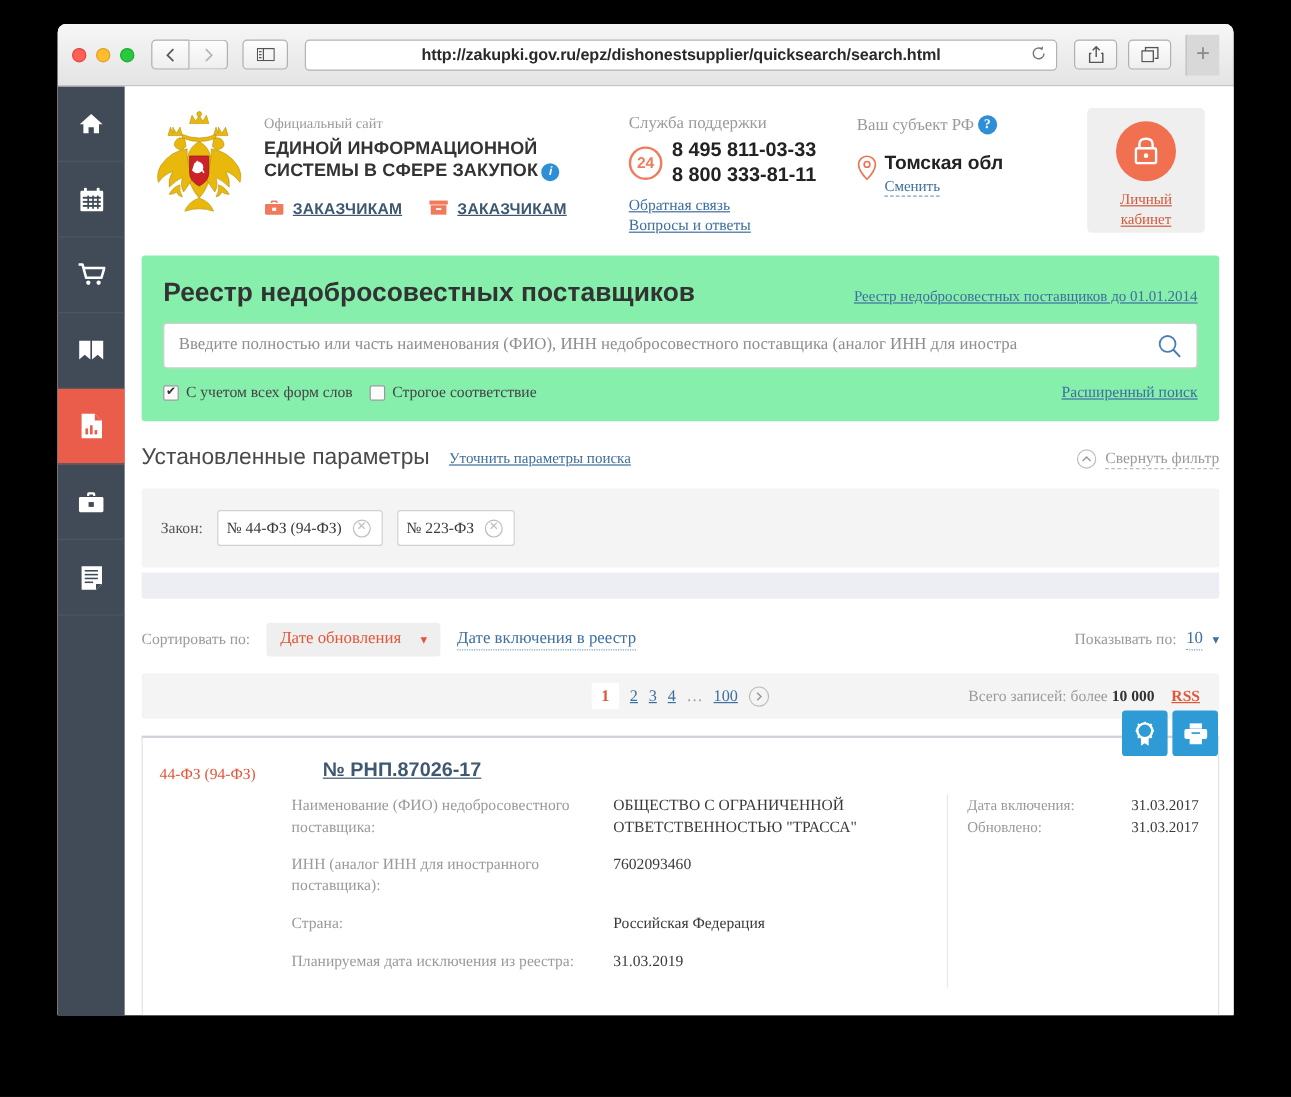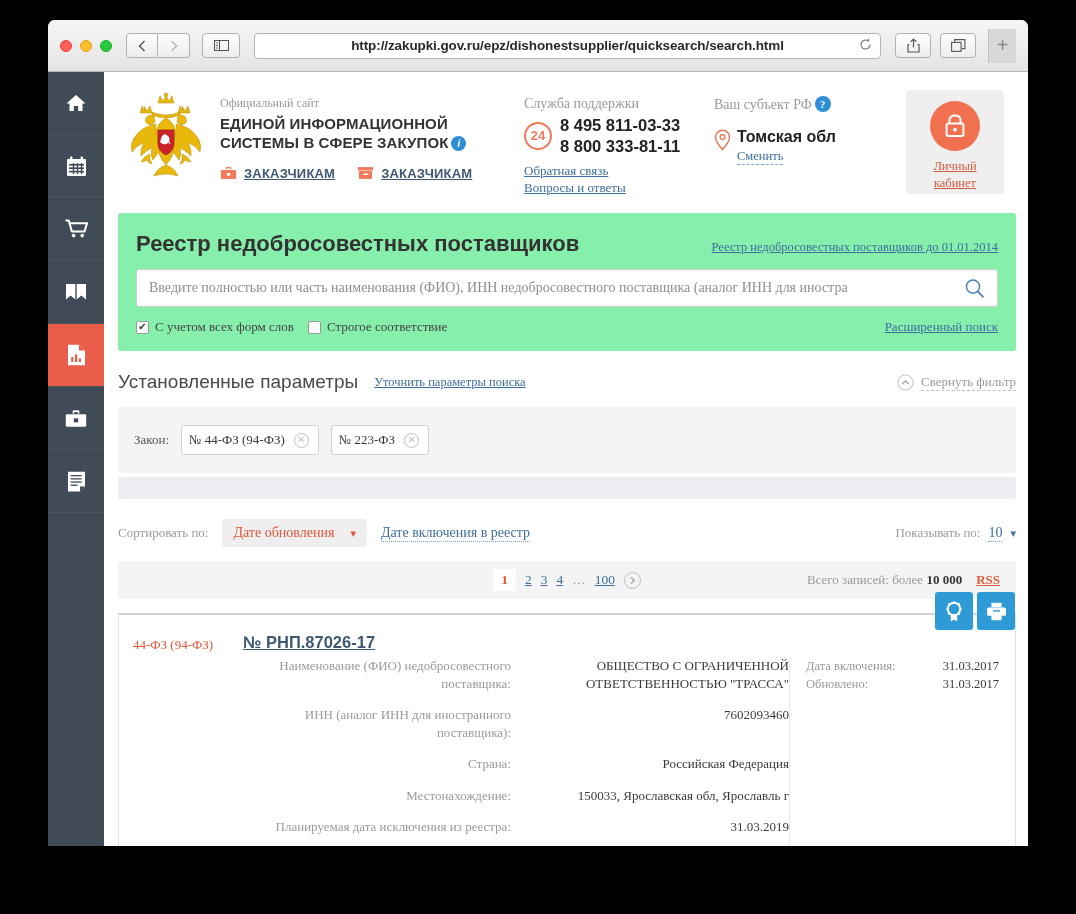--- a/index.html
+++ b/index.html
@@ -307,30 +307,30 @@
     margin: 14px 12px 0 14px; background: #fff;
     border: 1px solid #e2e2e2; border-top: 2px solid #cfd4da;
     padding: 18px 16px 24px 14px;
     position: relative; min-height: 230px;
   }
   #card-actions { position: absolute; right: 0px; top: -23px; display: flex; gap: 4px; }
   .act-btn {
     width: 38px; height: 38px; background: #2e9bd6; border-radius: 3px;
     display: flex; align-items: center; justify-content: center;
   }
-  .card-top { display: flex; align-items: flex-start; }
+  .card-top { display: flex; align-items: flex-start; gap: 26px; }
   #card-law {
     width: 110px; flex: none; color: #e2573a; font-size: 13px;
     padding-top: 4px; font-family:"Liberation Serif", serif;
   }
   #card-number {
     font-size: 16.5px; font-weight: bold; color: #3e5871;
     text-decoration: underline;
   }
-  .card-body { display: flex; margin-top: 4px; text-align: right; }
+  .card-body { display: flex; margin-top: 9px; }
   #card-fields { flex: 1; padding-left: 110px; }
   .field-row { display: flex; margin-bottom: 14px; }
   .field-label {
     width: 268px; flex: none; color: #9a9a9a; font-size: 13px;
     line-height: 1.35; font-family:"Liberation Serif", serif;
   }
   .field-value {
     flex: 1; color: #3a3a3a; font-size: 13px; line-height: 1.35;
     font-family:"Liberation Serif", serif;
   }
@@ -714,24 +714,20 @@
             </div>
             <div class="field-row">
               <div class="field-label">ИНН (аналог ИНН для иностранного поставщика):</div>
               <div class="field-value">7602093460</div>
             </div>
             <div class="field-row">
               <div class="field-label">Страна:</div>
               <div class="field-value">Российская Федерация</div>
             </div>
             <div class="field-row">
-              <div class="field-label">Местонахождение:</div>
-              <div class="field-value">150033, Ярославская обл, Ярославль г</div>
-            </div>
-            <div class="field-row">
               <div class="field-label">Планируемая дата исключения из реестра:</div>
               <div class="field-value">31.03.2019</div>
             </div>
           </div>
 
           <div id="card-dates">
             <div class="date-row">
               <span class="date-label">Дата включения:</span>
               <span class="date-value">31.03.2017</span>
             </div>

